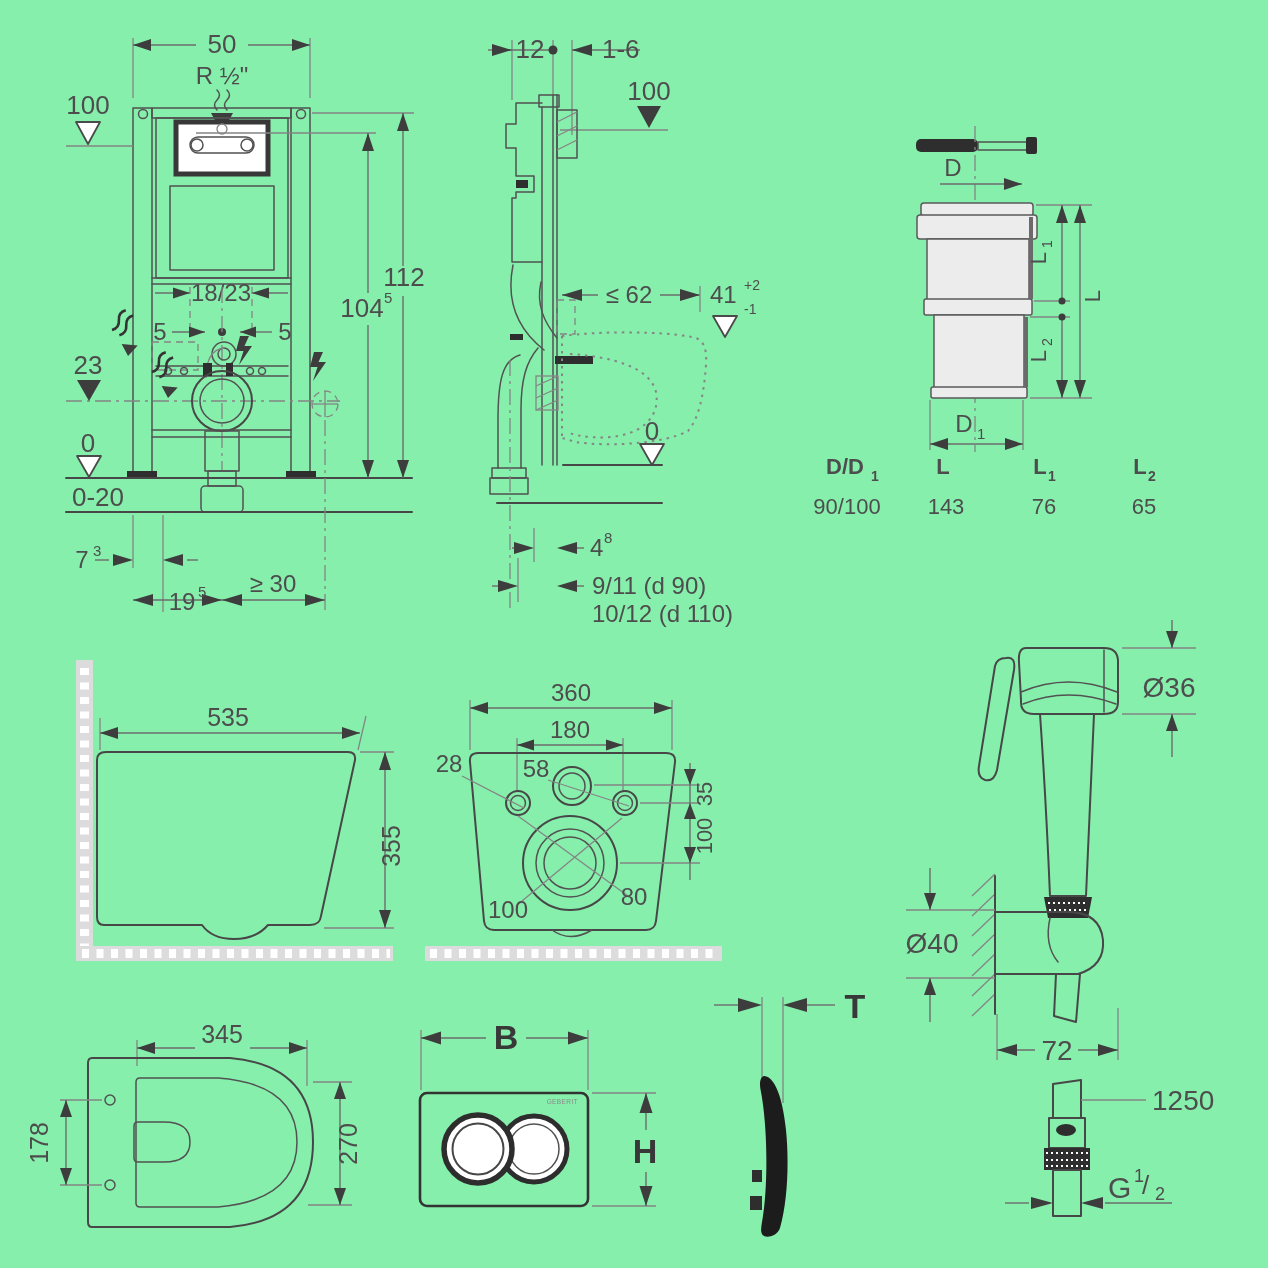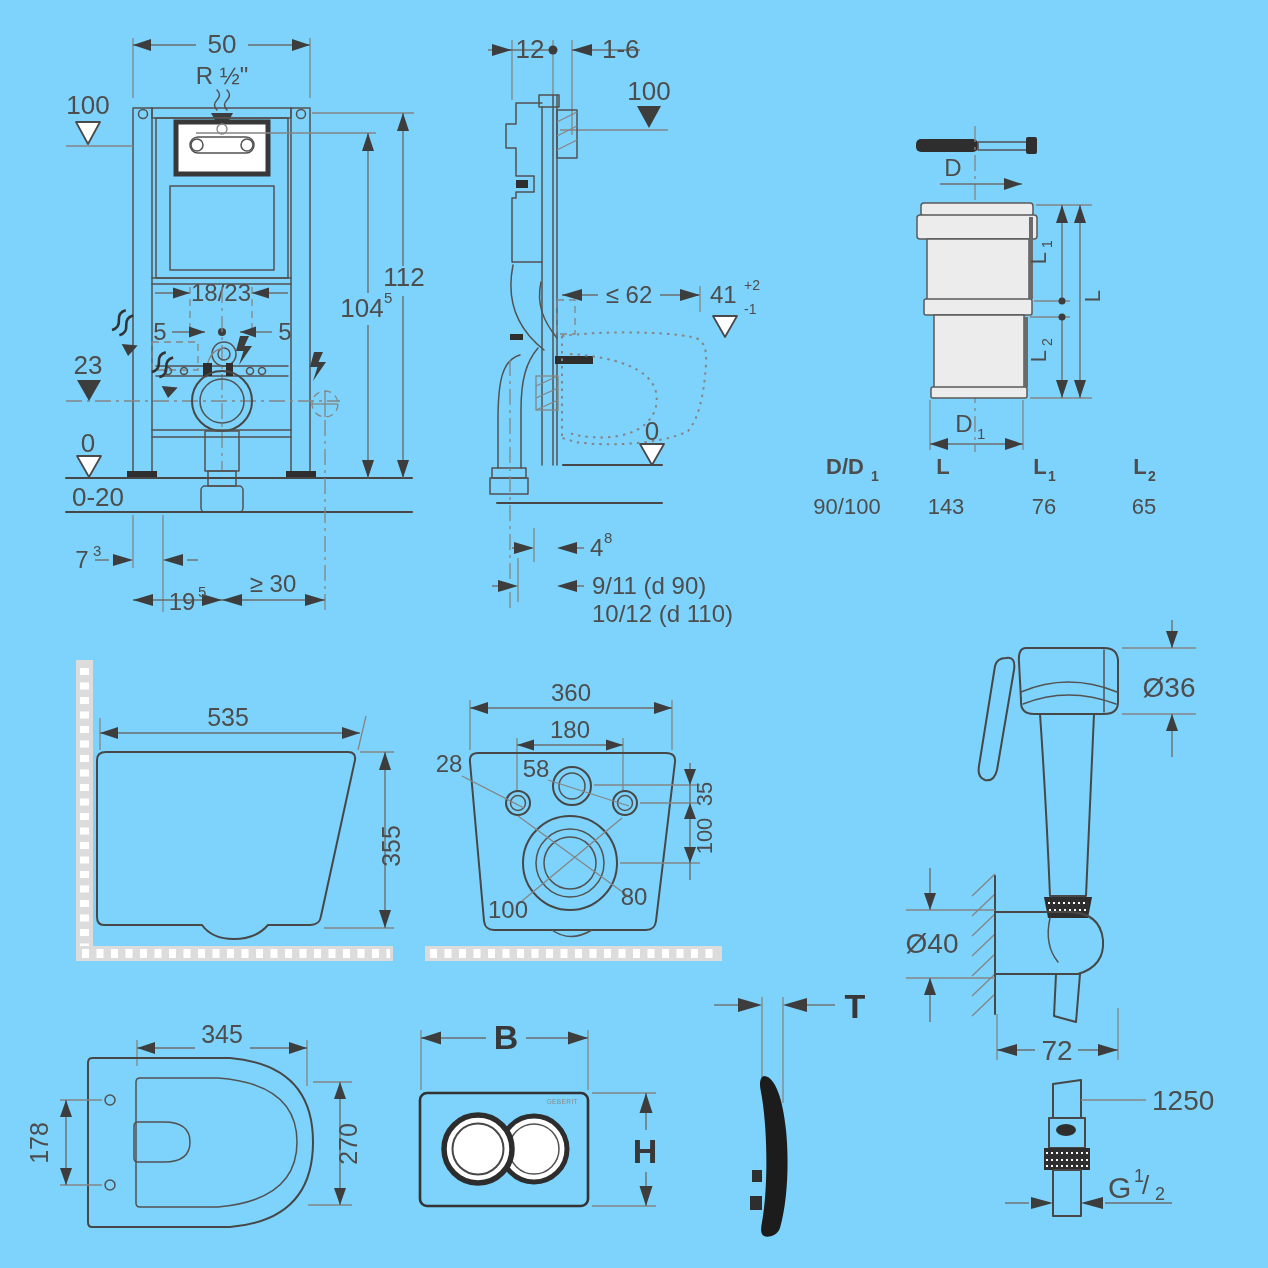--- a/index.html
+++ b/index.html
@@ -1,16 +1,16 @@
 <!DOCTYPE html>
 <html><head>
 <meta charset="utf-8">
 <style>
   html,body{margin:0;padding:0;background:#fff;}
-  .page{position:relative;width:1268px;height:1268px;background:#7dd3fc;overflow:hidden;
+  .page{position:relative;width:1268px;height:1268px;background:#86efac;overflow:hidden;
         font-family:"Liberation Sans", sans-serif;}
   svg{position:absolute;left:0;top:0;}
   
   .ln   {stroke:#474747;stroke-width:2;fill:none;stroke-linecap:round;stroke-linejoin:round;}
   .ln15 {stroke:#525252;stroke-width:1.5;fill:none;stroke-linecap:round;stroke-linejoin:round;}
   .ln25 {stroke:#333;stroke-width:2.6;fill:none;stroke-linejoin:round;}
   .thin {stroke:#858585;stroke-width:1.3;fill:none;}
   .dim  {stroke:#6d6d6d;stroke-width:1.4;fill:none;}
   .dash {stroke-dasharray:7 5;}
   .dotl {stroke-dasharray:2.5 5;stroke-width:2;}

